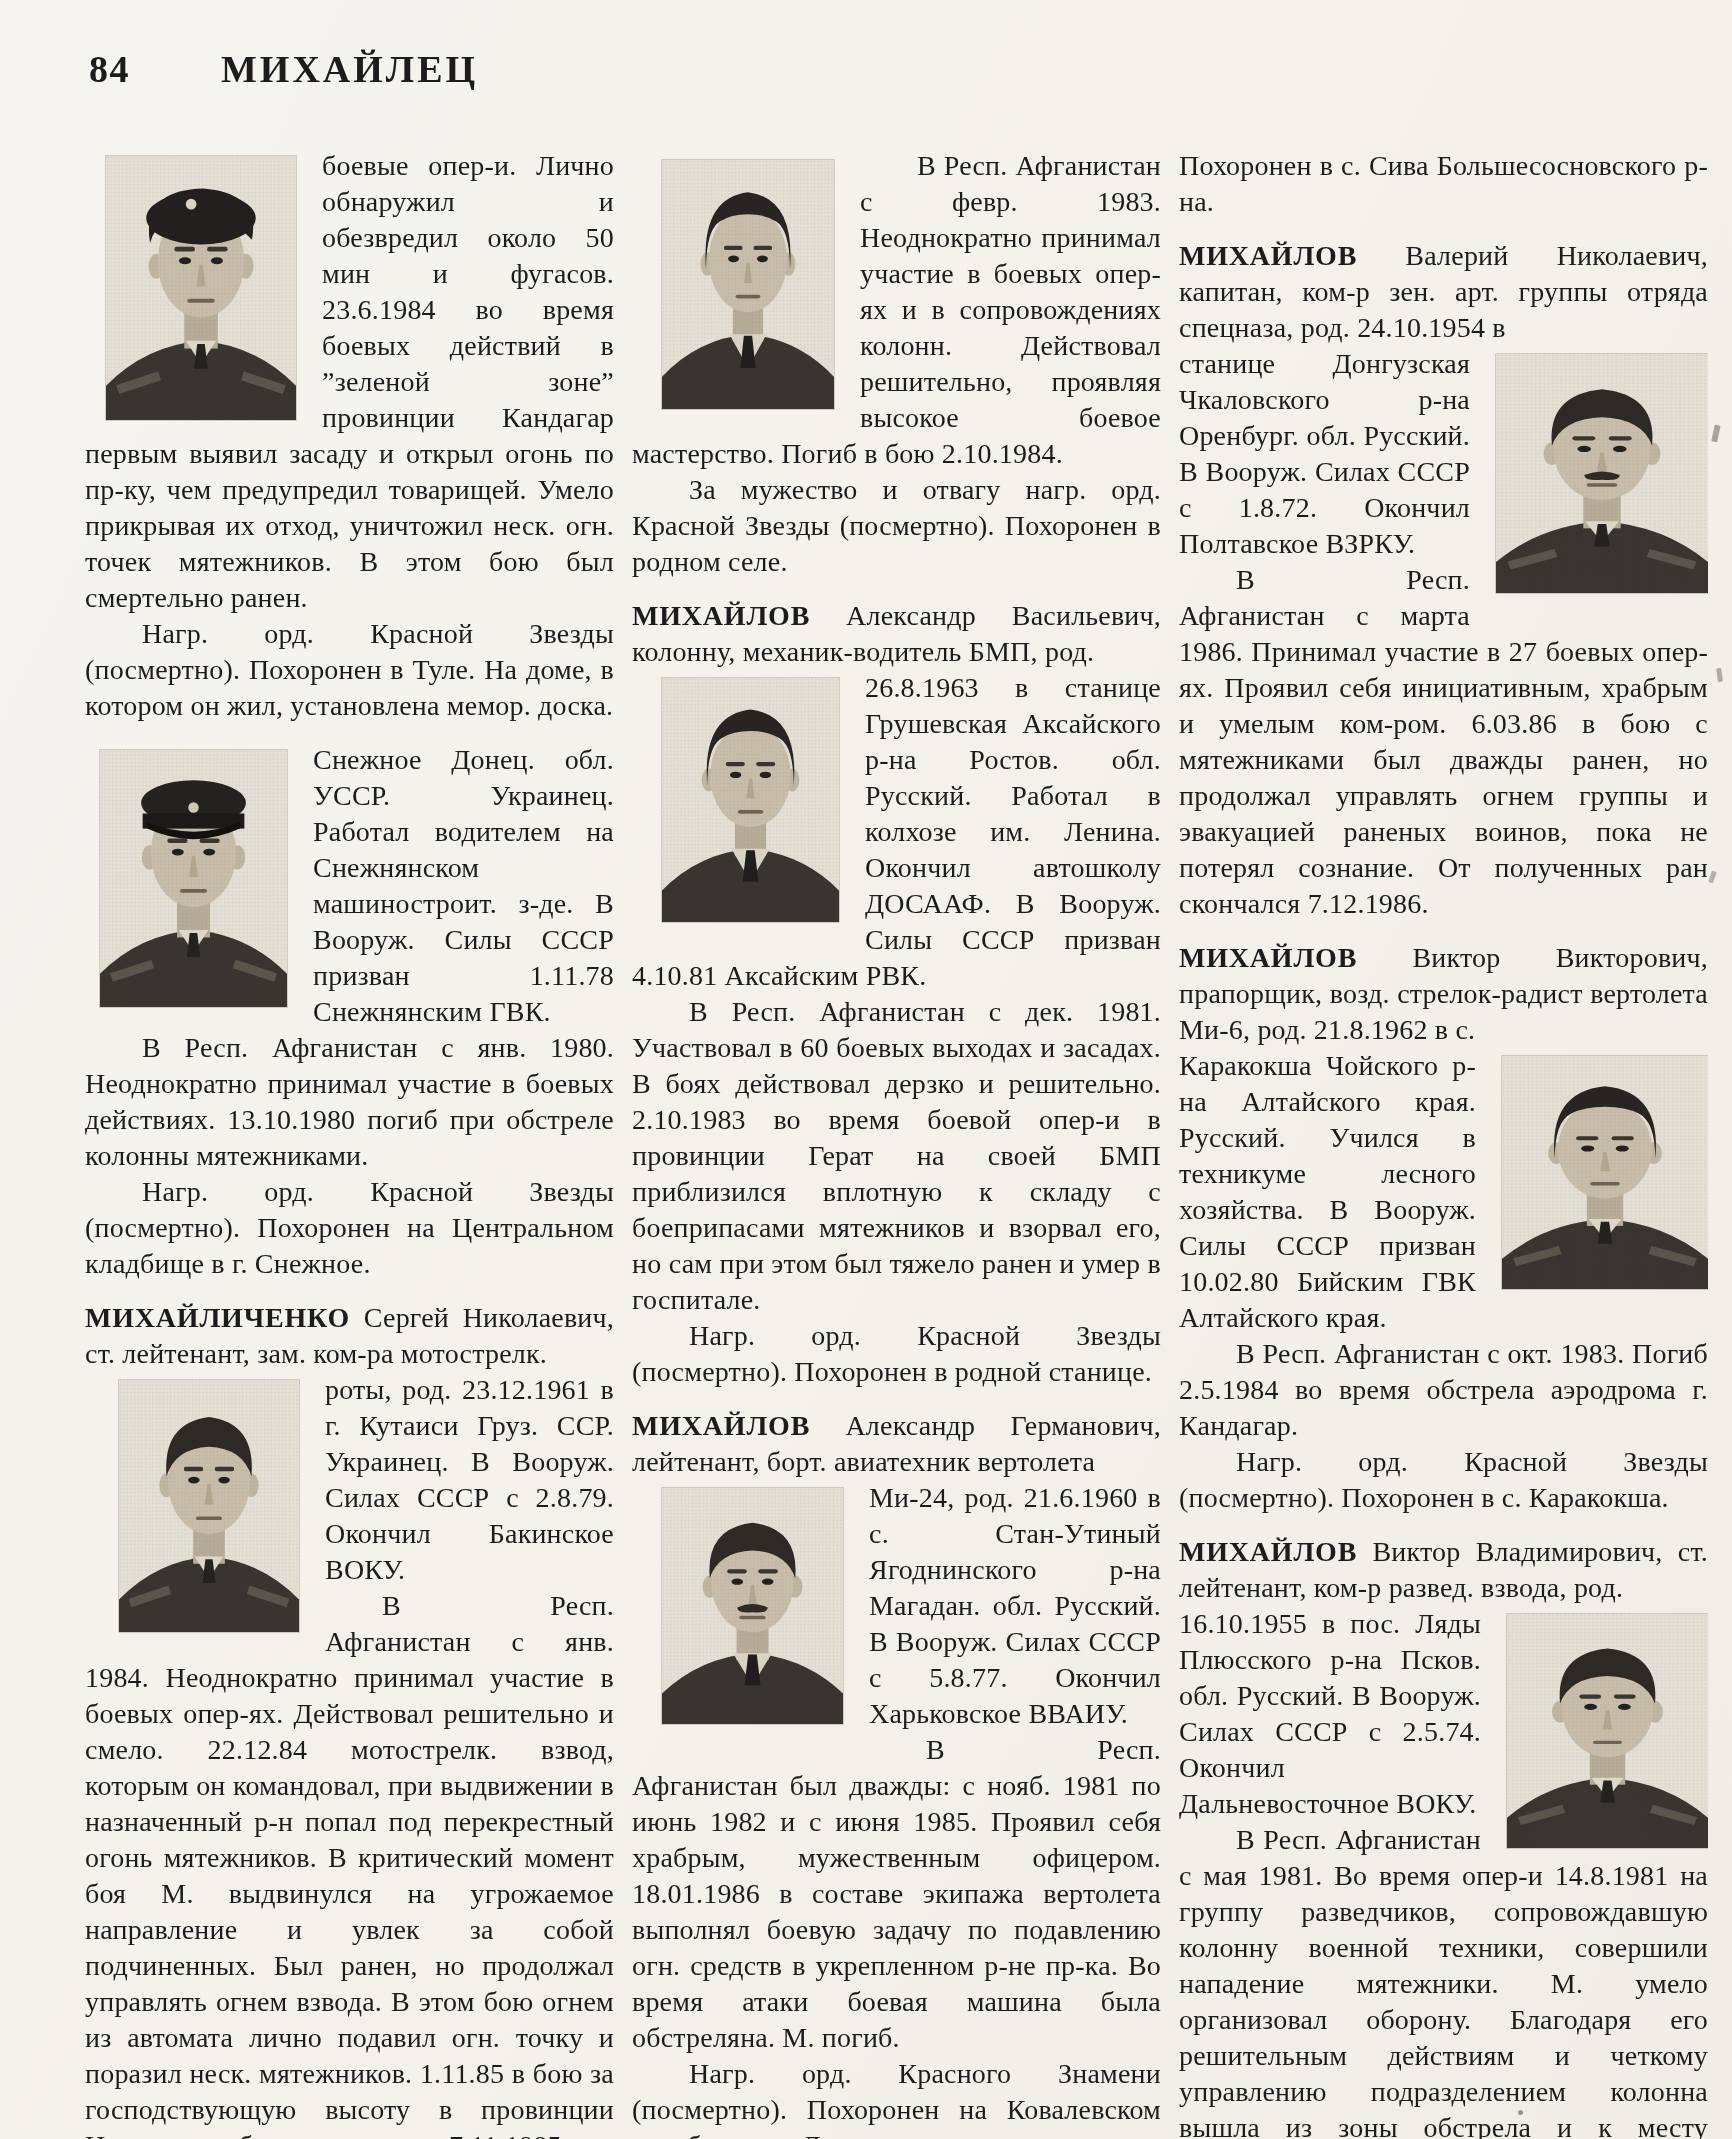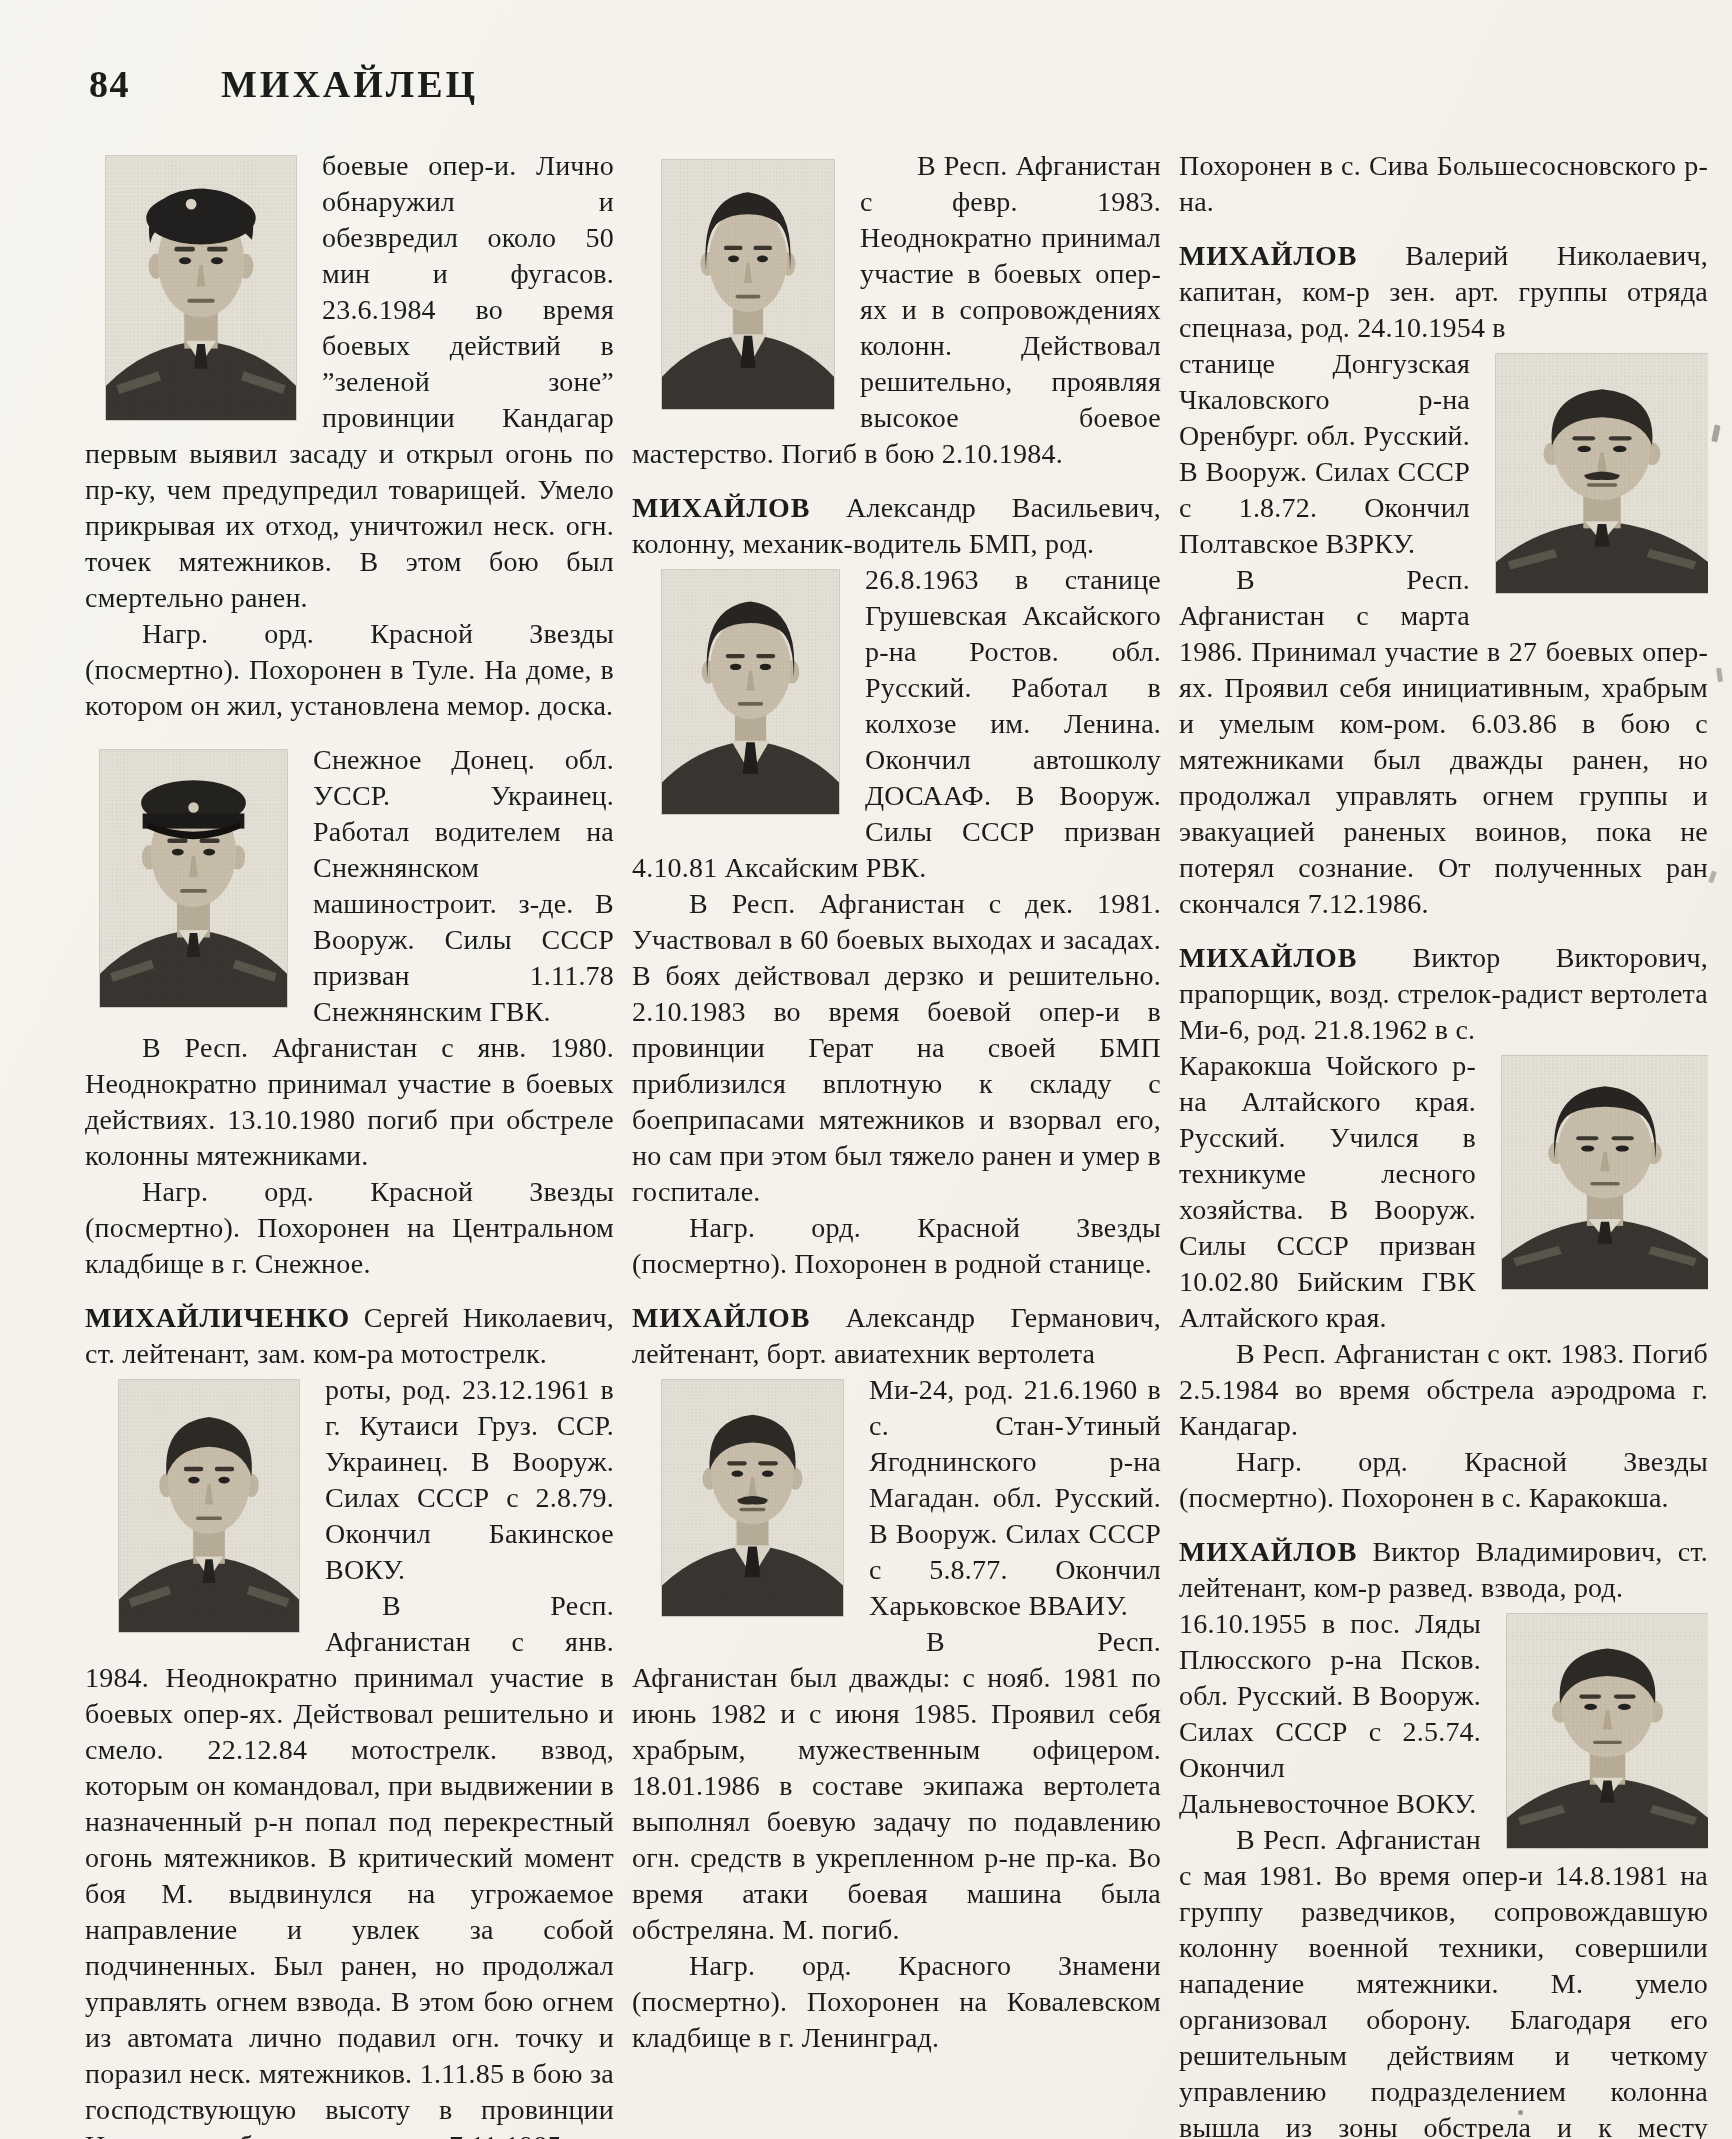--- a/index.html
+++ b/index.html
@@ -4,21 +4,21 @@
 <style>
   html,body{margin:0;padding:0;background:#888;}
   .page{
     position:relative;
     width:1733px;height:2140px;
     background:linear-gradient(115deg,#f6f4ee 0%,#f3f1ea 55%,#efede5 100%);
     overflow:hidden;
     font-family:"Liberation Serif","DejaVu Serif",serif;
     color:#1c1c1c;
   }
-  .runhead{position:absolute;top:62px;left:89px;white-space:nowrap;}
+  .runhead{position:absolute;top:47px;left:89px;white-space:nowrap;}
   .pageno{font-size:38px;font-weight:700;letter-spacing:1.5px;display:inline-block;}
   .headword{font-size:38px;font-weight:700;letter-spacing:3px;display:inline-block;margin-left:88px;}
   .col{
     position:absolute;top:148px;width:529px;height:1999px;overflow:hidden;
     font-size:28px;line-height:36px;text-align:justify;letter-spacing:0.2px;
   }
   .col1{left:85px;} .col2{left:632px;} .col3{left:1179px;}
   .block{clear:both;}
   .entry{margin-top:18px;}
   .col p{margin:0;padding:0;}
@@ -151,20 +151,21 @@
 
     <section class="block">
       <div class="photo" style="width:172px;height:249px;margin-left:30px;margin-top:12px;">
         <svg viewBox="0 0 250 340" preserveAspectRatio="none">
           <use href="#ph-base"></use>
             <use href="#ph-hair-full"></use>
             <use href="#ph-tie"></use>
         </svg>
       </div>
       <p class="ind">В Респ. Афганистан с февр. 1983. Неоднократно принимал участие в боевых опер-ях и в сопровождениях колонн. Действовал решительно, проявляя высокое боевое мастерство. Погиб в бою 2.10.1984.</p>
+      <p class="ind">За мужество и отвагу нагр. орд. Красной Звезды (посмертно). Похоронен в родном селе.</p>
     </section>
 
     <section class="block entry">
       <p><span class="surname">МИХАЙЛОВ</span> <span>Александр Васильевич, колонну, механик-водитель БМП, род.</span></p>
       <div class="photo" style="width:177px;height:244px;margin-left:30px;">
         <svg viewBox="0 0 250 340" preserveAspectRatio="none">
           <use href="#ph-base"></use>
             <use href="#ph-hair-full"></use>
             <use href="#ph-tie"></use>
         </svg>

